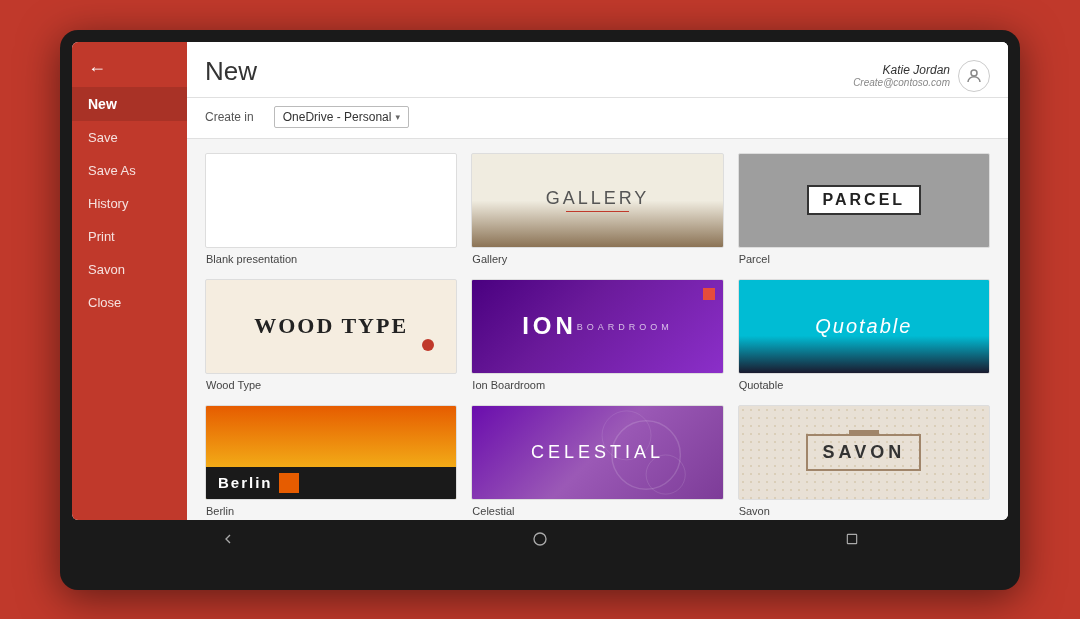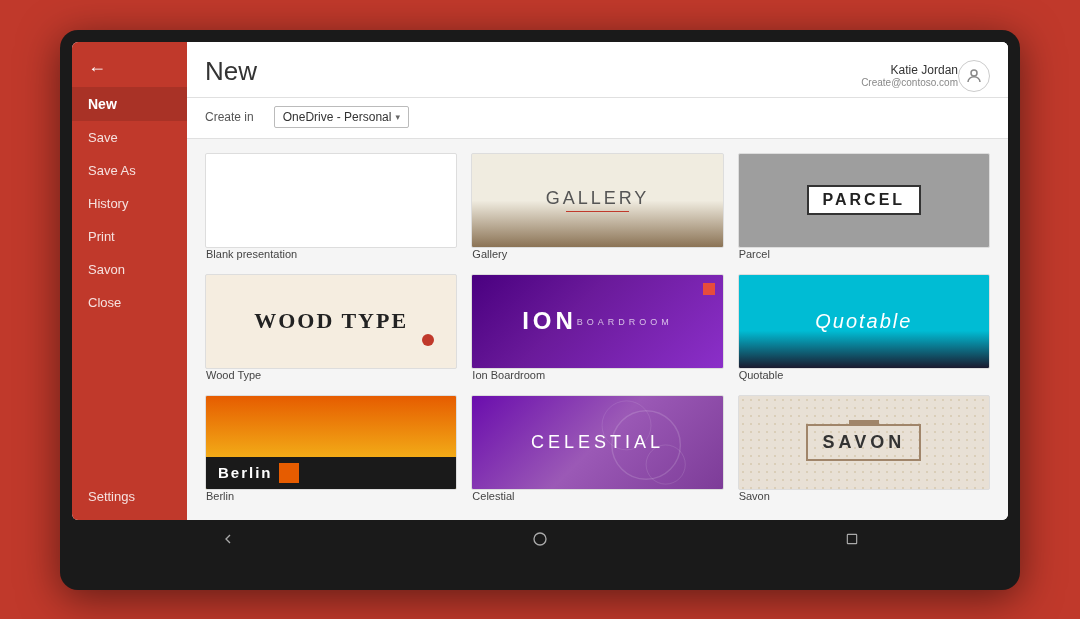--- a/index.html
+++ b/index.html
@@ -121,22 +121,23 @@
     .page-title {
       font-size: 26px;
       font-weight: 300;
       color: #333;
       margin-bottom: 10px;
     }
 
     .user-info {
       display: flex;
       align-items: center;
-      gap: 0;
+      gap: 8px;
       padding-top: 4px;
+      font-style: italic;
     }
 
     .user-text {
       text-align: right;
     }
 
     .user-name {
       font-size: 12px;
       color: #333;
       font-weight: 500;
@@ -213,20 +214,21 @@
       height: 95px;
       border-radius: 2px;
       overflow: hidden;
       position: relative;
       border: 1px solid #ddd;
     }
 
     .template-name {
       font-size: 11px;
       color: #444;
+      margin-top: 5px;
       padding-left: 1px;
     }
 
     
     .thumb-blank {
       background: white;
     }
 
     
     .thumb-gallery {
@@ -471,23 +473,20 @@
       </div>
       <div class="sidebar-item">
         <span>Savon</span>
       </div>
       <div class="sidebar-item">
         <span>Close</span>
       </div>
 
       <div class="sidebar-spacer"></div>
 
-      <div class="sidebar-settings">
-        <span>Settings</span>
-      </div>
     </div>
 
     <div class="main-content">
 
       <div class="main-header">
         <h1 class="page-title">New</h1>
         <div class="user-info">
           <div class="user-text">
             <div class="user-name">Katie Jordan</div>
             <div class="user-email">Create@contoso.com</div>

